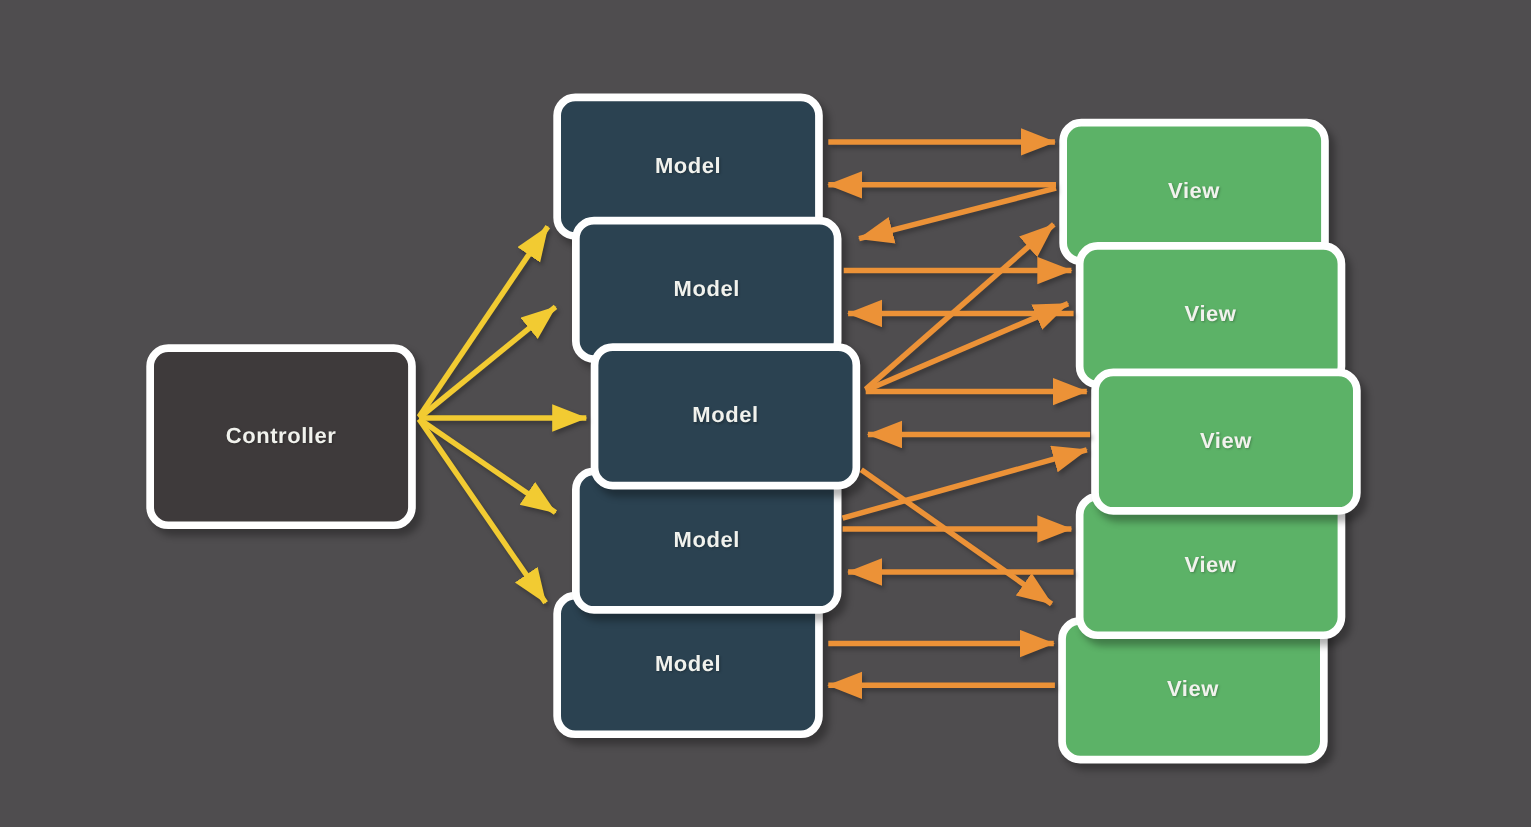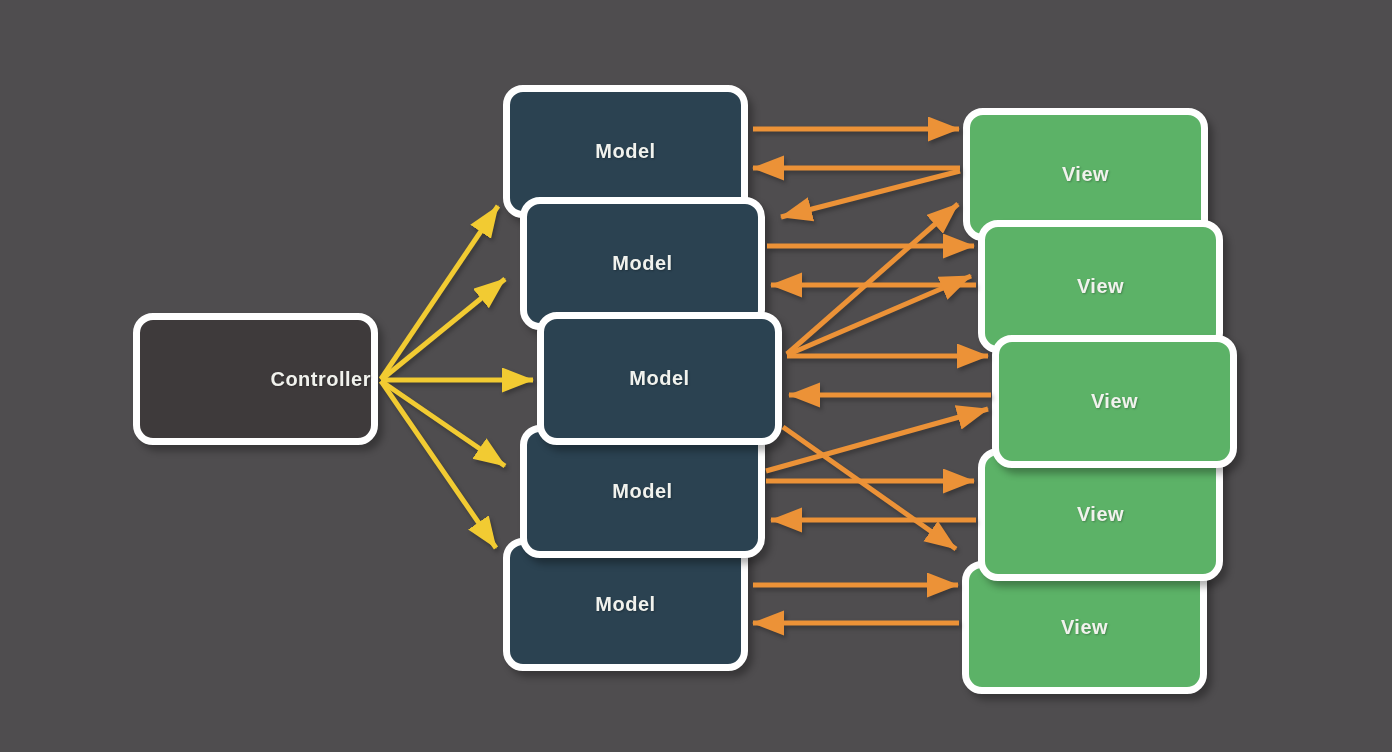--- a/index.html
+++ b/index.html
@@ -26,21 +26,21 @@
     display:flex; align-items:center; justify-content:center;
     box-shadow: 5px 6px 7px rgba(0,0,0,0.30);
   }
   .box .label {
     color: var(--text);
     font-weight: bold;
     font-size: 20px;
     letter-spacing: 0.5px;
     text-shadow: 1px 1px 2px rgba(0,0,0,0.25);
   }
-  .controller { background: var(--controller-fill); height:132px;justify-content:flex-end; }
+  .controller { background: var(--controller-fill); height:168px; }
   .view  { background: var(--view-fill); margin-top: 23px; }
   .z-back  { z-index: 3; }
   .z-mid   { z-index: 4; }
   .z-front { z-index: 5; }
 
   .arrow-layer {
     position:absolute; left:0; top:0;
     z-index: 8;
     pointer-events:none;
     filter: drop-shadow(2px 3px 2px rgba(0,0,0,0.28));

